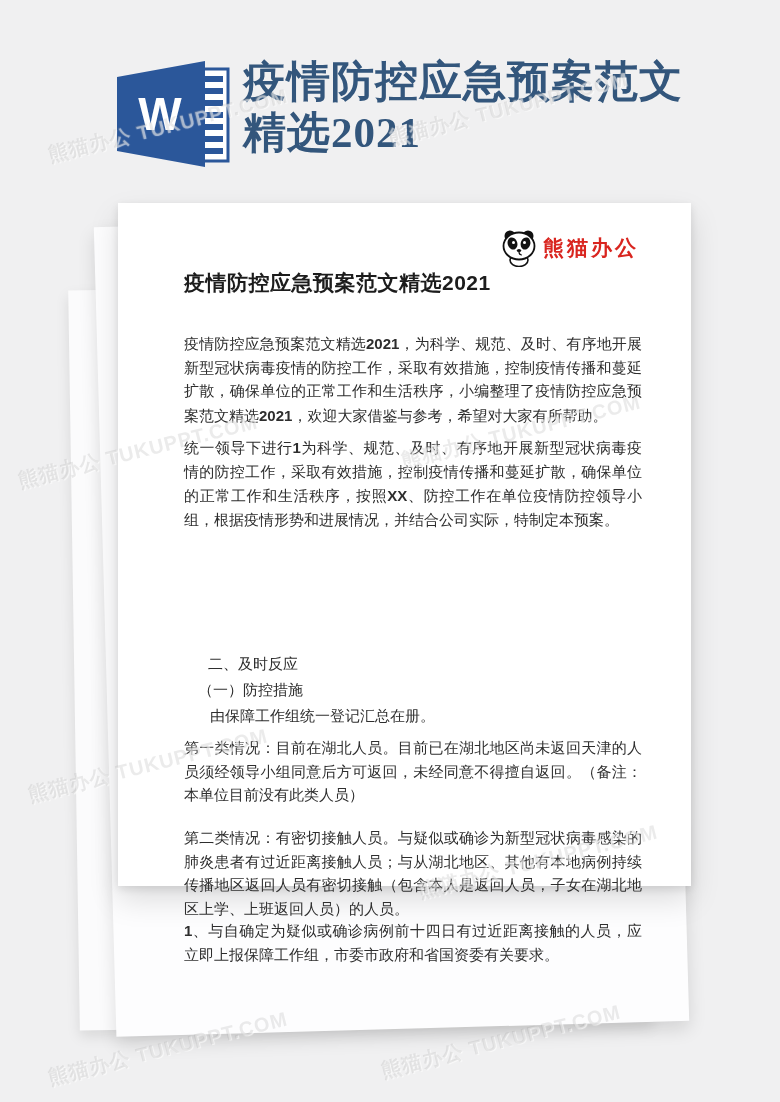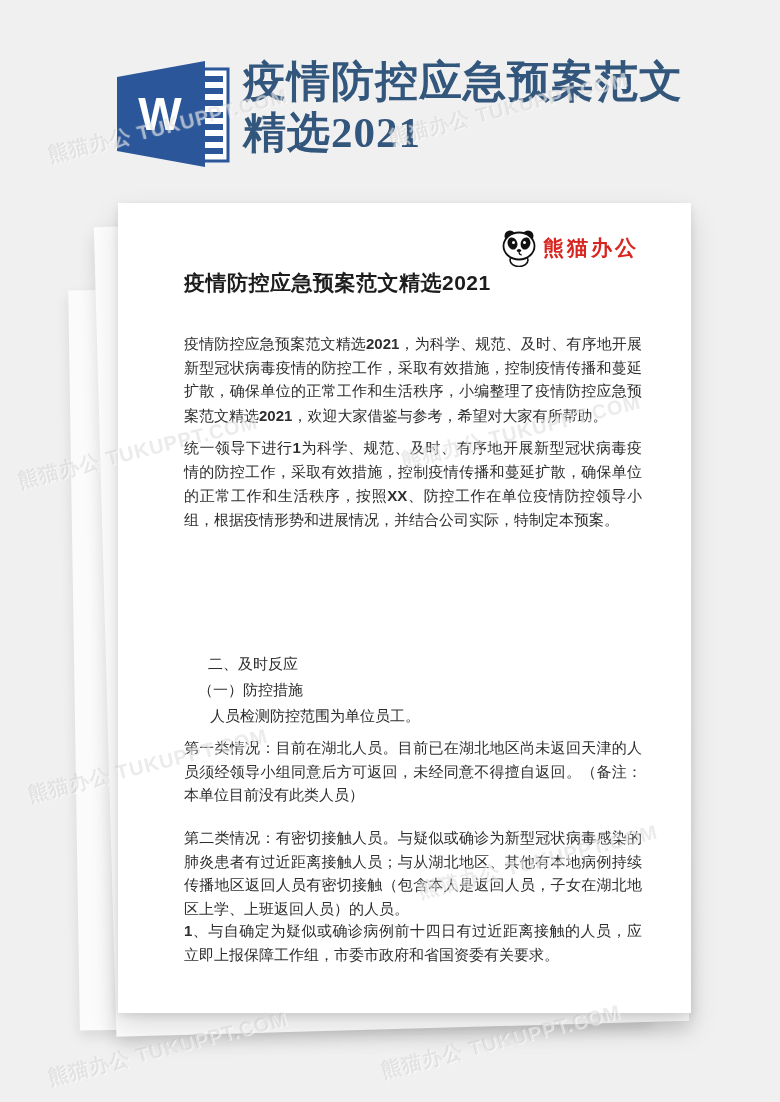--- a/index.html
+++ b/index.html
@@ -29,21 +29,21 @@
     background:#fbfbfc;
     box-shadow:0 6px 14px rgba(0,0,0,0.10);
   }
   .sheet-b {
     left:118px; top:203px; width:573px; height:810px;
     transform:translate(-13px,16px) rotate(-1.6deg);
     background:#fdfdfe;
     box-shadow:0 8px 18px rgba(0,0,0,0.12);
   }
   .page {
-    left:118px; top:203px; width:573px; height:810px;
+    left:118px; top:203px; width:573px; height:683px;
     background:#ffffff;
     box-shadow:0 3px 8px rgba(0,0,0,0.10), 0 14px 28px rgba(0,0,0,0.13);
   }
 
   
   .brand { position:absolute; top:26px; right:52px; display:flex; align-items:center; }
   .brand svg { width:36px; height:38px; margin-right:6px; }
   .brand-name {
     font-family:"Liberation Sans","DejaVu Sans",sans-serif;
     font-size:21px; font-weight:900; color:#d9251f; letter-spacing:3px;
@@ -118,21 +118,21 @@
     </svg>
     <span class="brand-name">熊猫办公</span>
   </div>
 
   <div class="doc-title">疫情防控应急预案范文精选2021</div>
 
   <div class="block" style="top:129px"><span>疫情防控应急预案范文精选</span><b>2021</b><span>，为科学、规范、及时、有序地开展新型冠状病毒疫情的防控工作，采取有效措施，控制疫情传播和蔓延扩散，确保单位的正常工作和生活秩序，小编整理了疫情防控应急预案范文精选</span><b>2021</b><span>，欢迎大家借鉴与参考，希望对大家有所帮助。</span></div>
   <div class="block" style="top:233px"><span>统一领导下进行</span><b>1</b><span>为科学、规范、及时、有序地开展新型冠状病毒疫情的防控工作，采取有效措施，控制疫情传播和蔓延扩散，确保单位的正常工作和生活秩序，按照</span><b>XX</b><span>、防控工作在单位疫情防控领导小组，根据疫情形势和进展情况，并结合公司实际，特制定本预案。</span></div>
   <div class="block ind-h2" style="top:450px"><span>二、及时反应</span></div>
   <div class="block ind-h3" style="top:476px"><span>（一）防控措施</span></div>
-  <div class="block ind-p" style="top:502px"><span>人员检测防控范围为单位员工。</span></div>
+  <div class="block ind-p" style="top:502px"><span>由保障工作组统一登记汇总在册。</span></div>
   <div class="block" style="top:534px"><span>第一类情况：目前在湖北人员。目前已在湖北地区尚未返回天津的人员须经领导小组同意后方可返回，未经同意不得擅自返回。（备注：本单位目前没有此类人员）</span></div>
   <div class="block" style="top:624px"><span>第二类情况：有密切接触人员。与疑似或确诊为新型冠状病毒感染的肺炎患者有过近距离接触人员；与从湖北地区、其他有本地病例持续传播地区返回人员有密切接触（包含本人是返回人员，子女在湖北地区上学、上班返回人员）的人员。</span></div>
   <div class="block" style="top:716px"><b>1</b><span>、与自确定为疑似或确诊病例前十四日有过近距离接触的人员，应立即上报保障工作组，市委市政府和省国资委有关要求。</span></div>
 </div>
 
 <div class="wm-layer">
   <div class="wm" style="left:45px;  top:112px;">熊猫办公 TUKUPPT.COM</div>
   <div class="wm" style="left:385px; top:95px;">熊猫办公 TUKUPPT.COM</div>
   <div class="wm" style="left:15px;  top:438px;">熊猫办公 TUKUPPT.COM</div>
   <div class="wm" style="left:398px; top:418px;">熊猫办公 TUKUPPT.COM</div>

